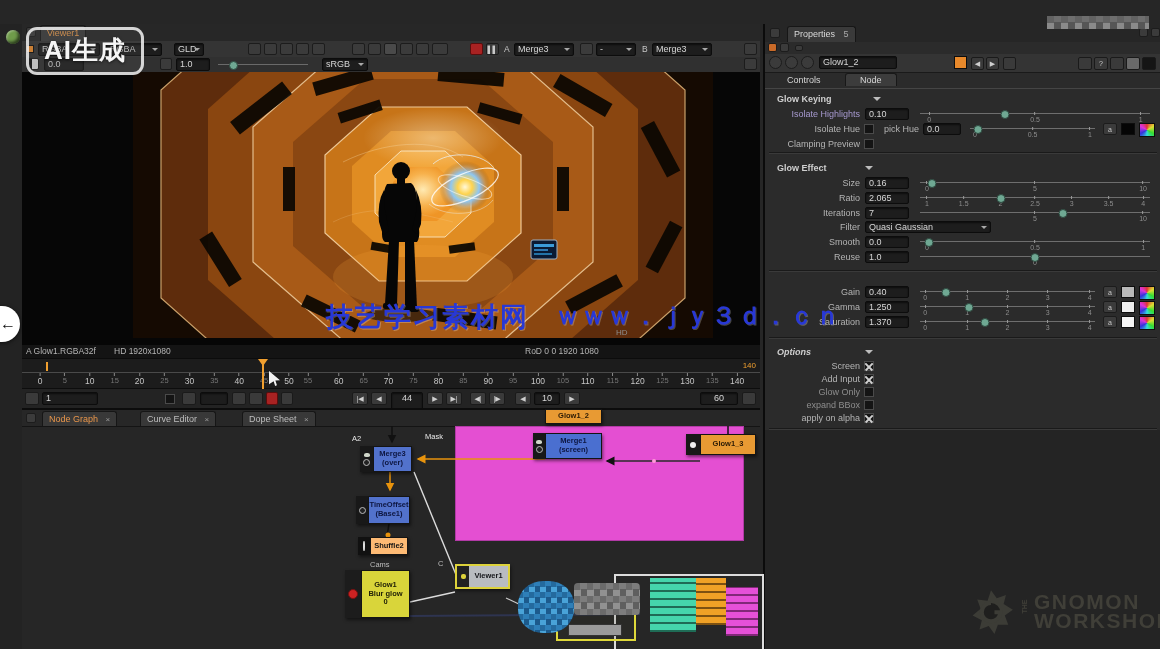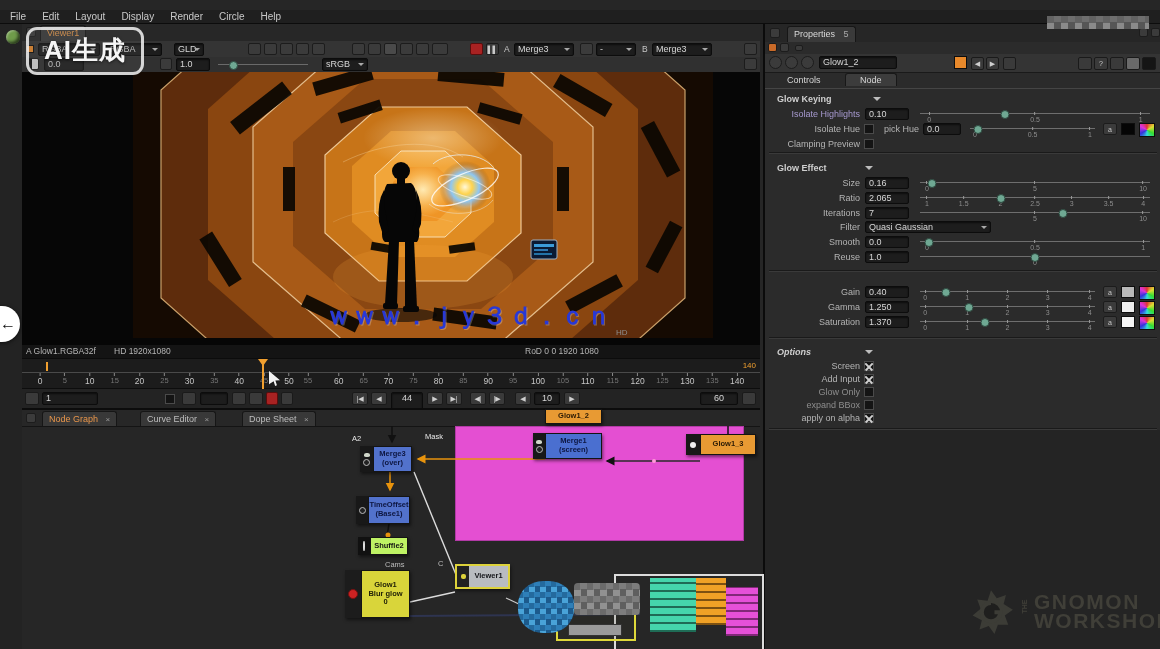--- a/index.html
+++ b/index.html
@@ -90,29 +90,20 @@
   #gnomon .the{font-size:7px;font-weight:bold;transform:rotate(-90deg) translateX(2px);width:8px;}
   .cursor{position:absolute;width:11px;height:15px;background:#f2f2f2;z-index:9;
      clip-path:polygon(0 0,100% 62%,58% 64%,72% 95%,56% 100%,42% 68%,0 88%);filter:drop-shadow(0 0 1px #000);}
 </style>
 </head>
 <body>
 
 <div id="app">
 
 
-  <div id="menubar" class="abs">
-      <span class="menu-item">File</span>
-      <span class="menu-item">Edit</span>
-      <span class="menu-item">Layout</span>
-      <span class="menu-item">Display</span>
-      <span class="menu-item">Render</span>
-      <span class="menu-item">Circle</span>
-      <span class="menu-item">Help</span>
-    </div>
 
   <div id="lefttb" class="abs" style="--x:0">
       <span class="ic" style="top: 6px; background: rgb(111, 156, 74); left: 6px;"></span>
       <span class="ic" style="top: 6px; background: rgb(159, 139, 114); left: 27px;"></span>
       <span class="ic" style="top: 6px; background: rgb(143, 143, 143); left: 48px;"></span>
       <span class="ic" style="top: 6px; background: rgb(185, 185, 185); left: 69px;"></span>
       <span class="ic" style="top: 6px; background: rgb(163, 163, 163); left: 90px;"></span>
       <span class="ic" style="top: 6px; background: rgb(138, 138, 138); left: 111px;"></span>
       <span class="ic" style="top: 6px; background: rgb(127, 127, 127); left: 132px;"></span>
       <span class="ic" style="top: 6px; background: rgb(153, 153, 153); left: 153px;"></span>
@@ -361,21 +352,21 @@
       <line x1="484" y1="172" x2="522" y2="190" stroke="#c9c9c9" stroke-width="1.2"></line>
       <line x1="388" y1="190" x2="618" y2="188" stroke="#2e3450" stroke-width="2"></line>
       <line x1="551" y1="14" x2="551" y2="19" stroke="#111" stroke-width="1.5" marker-end="url(#ab)"></line>
       <line x1="706" y1="0" x2="706" y2="20" stroke="#111" stroke-width="1.5" marker-end="url(#ab)"></line>
       <line x1="678" y1="35" x2="585" y2="35" stroke="#2a2a2a" stroke-width="1.5" marker-end="url(#ab)"></line>
       <circle cx="632" cy="35" r="2" fill="#ff9ad8"></circle>
     </svg>
 
     <span class="elabel" style="left:330px;top:24px;">A2</span>
     <span class="elabel" style="left:403px;top:22px;">Mask</span>
-    <span class="elabel" style="left:348px;top:150px;color:#bdbdbd;margin-left:15px;">Cams</span>
+    <span class="elabel" style="left:348px;top:150px;color:#bdbdbd;">Cams</span>
     <span class="elabel" style="left:416px;top:149px;color:#bdbdbd;">C</span>
 
     <div class="node" style="left:338px;top:36px;width:52px;height:26px;">
       <div class="ntab" style="width:13px;">
           <i></i>
           <em></em>
         </div>
       <div class="nbody" style="background:#5272cc;color:#0d1640;">
         <span>Merge3</span>
         <span>(over)</span>
@@ -387,21 +378,21 @@
         </div>
       <div class="nbody" style="background:#5272cc;color:#0d1640;">
         <span>TimeOffset</span>
         <span>(Base1)</span>
       </div>
     </div>
     <div class="node" style="left:336px;top:127px;width:50px;height:18px;">
       <div class="ntab" style="width:12px;background:#111;">
           <i style="width:2px;height:10px;background:#ddd;"></i>
         </div>
-      <div class="nbody" style="background:#bef264;color:#141414;">
+      <div class="nbody" style="background:#fdba74;color:#141414;">
         <span>Shuffle2</span>
       </div>
     </div>
     <div class="node" style="left:323px;top:160px;width:65px;height:48px;">
       <div class="ntab" style="width:16px;background:#1c1c1c;">
         <em style="width:8px;height:8px;background:#c22;border-color:#711;"></em>
       </div>
       <div class="nbody" style="background:#d9d53a;color:#232308;">
         <span>Glow1</span>
         <span>Blur glow</span>
@@ -676,20 +667,21 @@
     <div class="krow" style="top:388px;">
       <span class="klabel">apply on alpha</span>
       <span class="chk on" style="left:99px;top:1px;"></span>
     </div>
     <div class="hr" style="top:404px;"></div>
     <div class="abs" style="left:0;top:406px;width:397px;height:219px;background:#242424;"></div>
   </div>
 
   <div id="aibadge" class="abs">AI生成</div>
   <div id="sitewm" class="abs">
+    <span class="cn">技艺学习素材网</span>
     <span class="url">ｗｗｗ．ｊｙ３ｄ．ｃｎ</span>
   </div>
   <span class="mosaic" style="left:1047px;top:16px;width:102px;height:13px;
       background:conic-gradient(#6e6e6e 25%,#565656 0 50%,#8a8a8a 0 75%,#626262 0);background-size:14px 13px;"></span>
 
   <div id="gnomon" class="abs">
     <svg width="46" height="50" viewBox="0 0 40 40">
       <path d="M20 2l5 7 8-3-2 8 8 5-7 5 3 8h-9l-3 8-5-7-8 3 2-8-8-4 7-6-3-8 9 1z" fill="#3c3c36"></path>
       <circle cx="20" cy="21" r="8" fill="#1f1f1e"></circle>
       <path d="M20 13a8 8 0 1 0 8 8h-5" stroke="#3c3c36" stroke-width="3.5" fill="none"></path>

